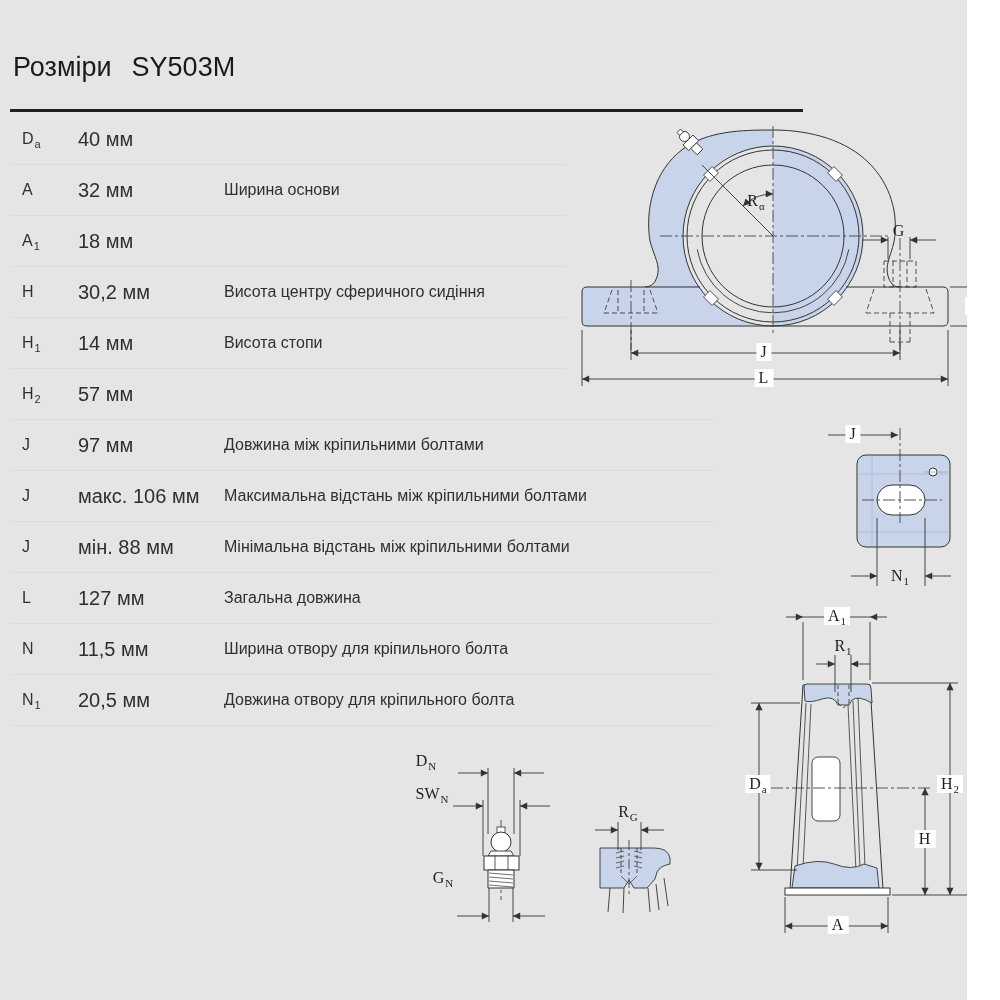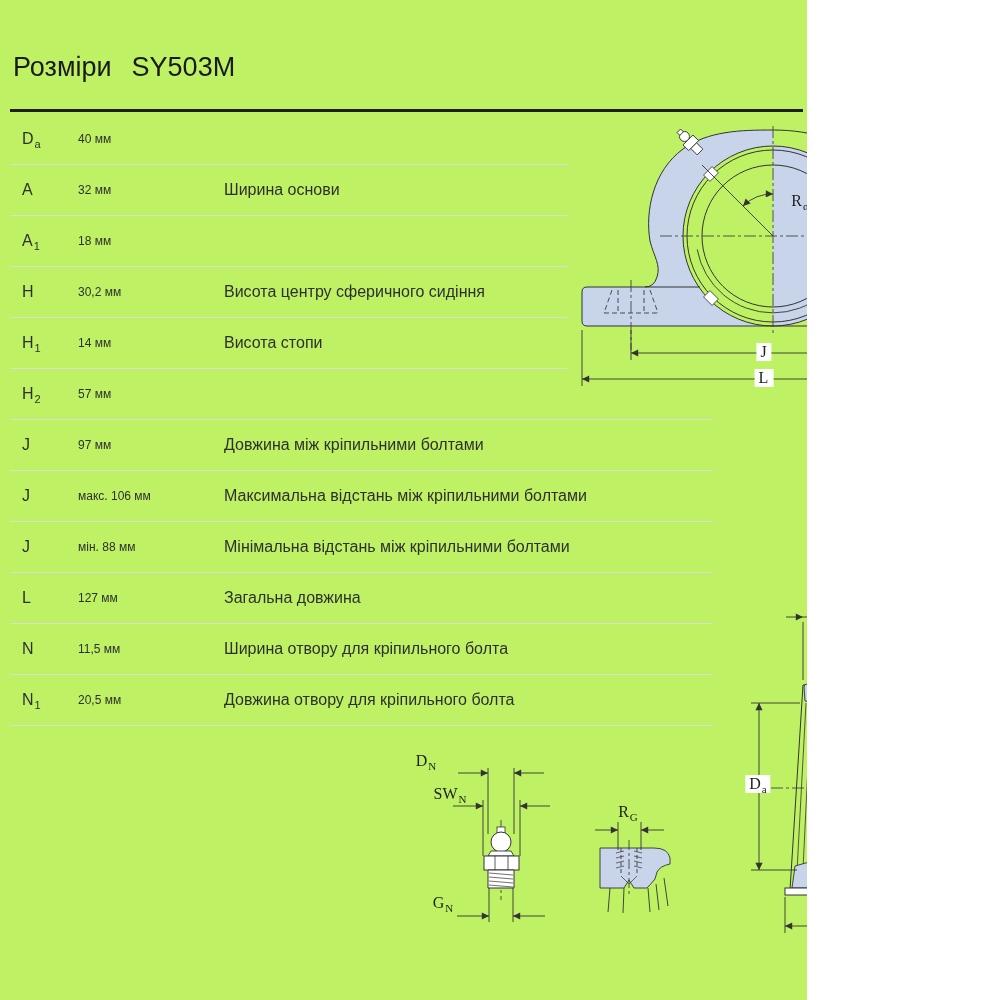--- a/index.html
+++ b/index.html
@@ -1,26 +1,26 @@
 <!DOCTYPE html>
 <html><head>
 <meta charset="utf-8">
 <style>
   html,body{margin:0;padding:0;background:#fff;}
-  .page{position:relative;width:807px;height:1000px;background:#bef264;overflow:hidden;
+  .page{position:relative;width:967px;height:1000px;background:#e5e5e5;overflow:hidden;
         font-family:"Liberation Sans",sans-serif;color:#2f2f2f;}
   .title{position:absolute;left:13px;top:52px;font-size:27px;font-weight:500;color:#1a1a1a;}
   .title .model{margin-left:20px;}
   .divider{position:absolute;left:10px;top:109px;width:793px;height:3px;background:#1f1f1f;}
   .dim-table{position:absolute;left:10px;top:114px;}
   .row{display:flex;align-items:center;height:50px;border-bottom:1px solid #dcdcdc;}
   .row.short{width:557px;}
   .row.long{width:703px;}
   .c-sym{width:68px;padding-left:12px;font-size:16px;box-sizing:border-box;}
-  .c-val{width:146px;font-size:12px;}
+  .c-val{width:146px;font-size:20px;}
   .c-desc{flex:1;font-size:16px;}
   .sub{font-size:11px;position:relative;top:4px;margin-left:1px;}
   .drawing-svg{position:absolute;left:0;top:0;z-index:1;}
   .dlabel{position:absolute;z-index:2;transform:translate(-50%,-50%);
           font-family:"Liberation Serif",serif;font-size:16px;color:#222;
           white-space:nowrap;line-height:1;}
   .dlabel .sub{font-size:11px;top:4px;}
   .dlabel.bg{background:#fff;padding:1px 4px;}
 </style>
 </head>
@@ -334,34 +334,34 @@
       </g>
       <g stroke-width="0.9">
         <line x1="618" y1="822" x2="618" y2="850"></line>
         <line x1="641" y1="822" x2="641" y2="850"></line>
         <line x1="595" y1="830" x2="618" y2="830" marker-end="url(#aE)"></line>
         <line x1="664" y1="830" x2="641" y2="830" marker-end="url(#aE)"></line>
       </g>
     </g>
   </svg>
 
-  <div class="dlabel" style="left:756px;top:201px;margin-left:44px;"><span>R</span><span class="sub">α</span></div>
+  <div class="dlabel" style="left:756px;top:201px;"><span>R</span><span class="sub">α</span></div>
   <div class="dlabel" style="left:899px;top:231px;"><span>G</span><span class="sub"></span></div>
   <div class="dlabel bg" style="left:978px;top:306px;"><span>H</span><span class="sub">1</span></div>
   <div class="dlabel bg" style="left:764px;top:352px;"><span>J</span><span class="sub"></span></div>
   <div class="dlabel bg" style="left:764px;top:378px;"><span>L</span><span class="sub"></span></div>
 
   <div class="dlabel bg" style="left:853px;top:434px;"><span>J</span><span class="sub"></span></div>
   <div class="dlabel" style="left:900px;top:576px;"><span>N</span><span class="sub">1</span></div>
 
   <div class="dlabel bg" style="left:837px;top:616px;"><span>A</span><span class="sub">1</span></div>
   <div class="dlabel" style="left:843px;top:646px;"><span>R</span><span class="sub">1</span></div>
   <div class="dlabel bg" style="left:758px;top:784px;"><span>D</span><span class="sub">a</span></div>
   <div class="dlabel bg" style="left:950px;top:784px;"><span>H</span><span class="sub">2</span></div>
   <div class="dlabel bg" style="left:925px;top:839px;"><span>H</span><span class="sub"></span></div>
   <div class="dlabel bg" style="left:838px;top:925px;"><span>A</span><span class="sub"></span></div>
 
   <div class="dlabel" style="left:426px;top:761px;"><span>D</span><span class="sub">N</span></div>
-  <div class="dlabel" style="left:450px;top:794px;"><span>SW</span><span class="sub">N</span></div>
-  <div class="dlabel" style="left:443px;top:903px;"><span>G</span><span class="sub">N</span></div>
+  <div class="dlabel" style="left:432px;top:794px;"><span>SW</span><span class="sub">N</span></div>
+  <div class="dlabel" style="left:443px;top:878px;"><span>G</span><span class="sub">N</span></div>
   <div class="dlabel" style="left:628px;top:812px;"><span>R</span><span class="sub">G</span></div>
 
 </div>
 
 </body></html>

